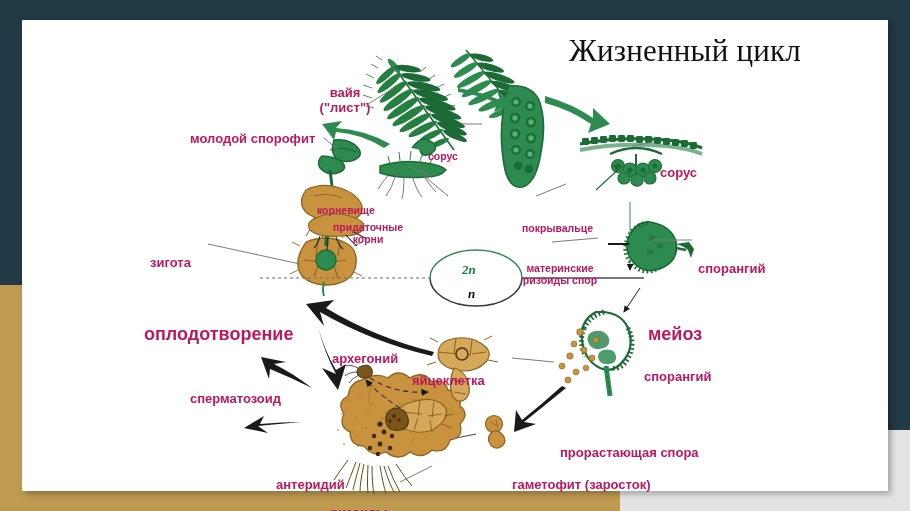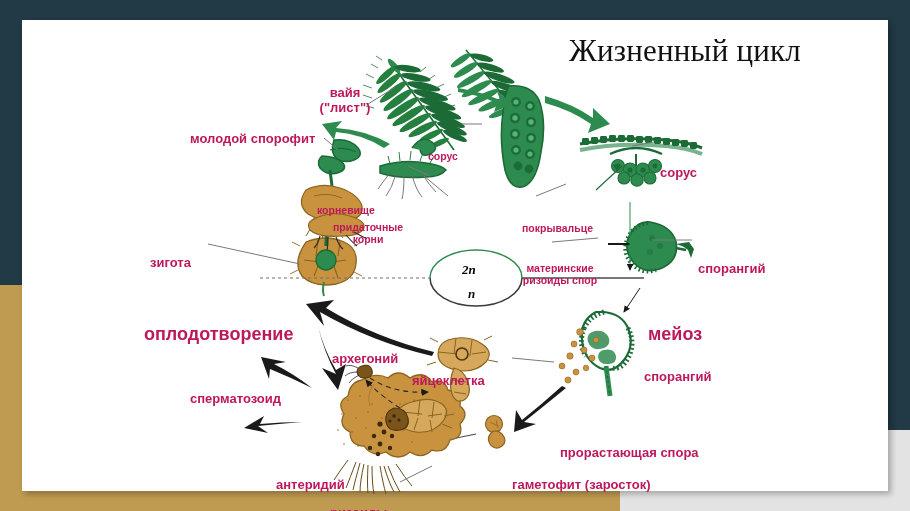--- a/index.html
+++ b/index.html
@@ -53,21 +53,21 @@
   .lbl.big{font-size:18px;font-weight:700;}
   .lbl.med{font-size:13px;font-weight:700;}
   .lbl.sm{font-size:10.5px;font-weight:700;}
   .lbl.c{text-align:center;}
   .lbl.r{text-align:left;}
   .ploidy{
     position:absolute;
     font-family:"Liberation Serif", serif;
     font-size:13px;font-weight:700;font-style:italic;
   }
-  .ploidy.two{color:#000000;}
+  .ploidy.two{color:#15803d;}
   .ploidy.one{color:#111111;}
   svg.art{position:absolute;left:0;top:0;width:700px;height:460px;overflow:visible;}
 </style>
 </head>
 <body>
 
 <div class="deck">
 
   <div class="frame-navy"></div>
   <div class="frame-gold"></div>

